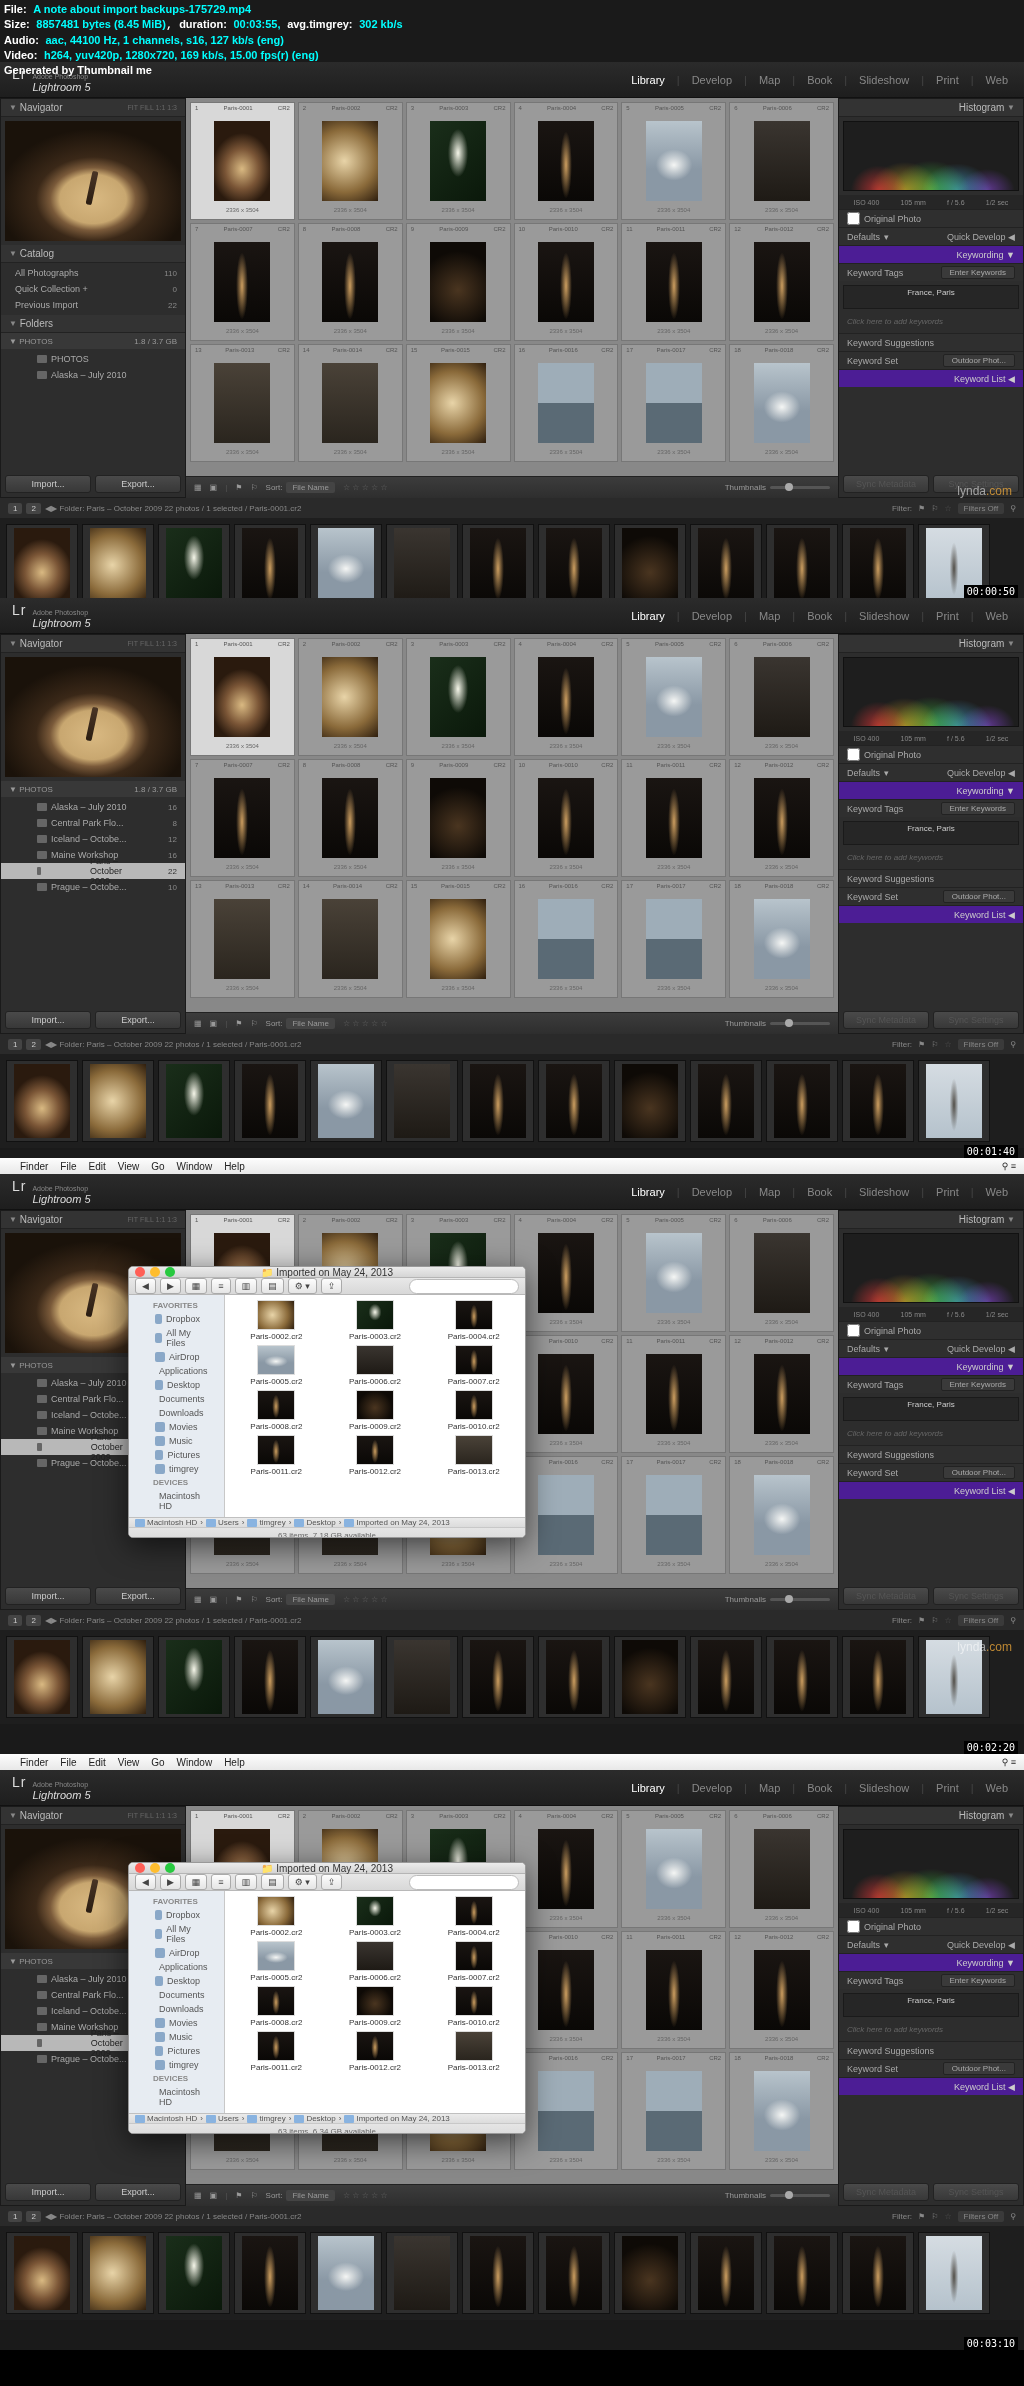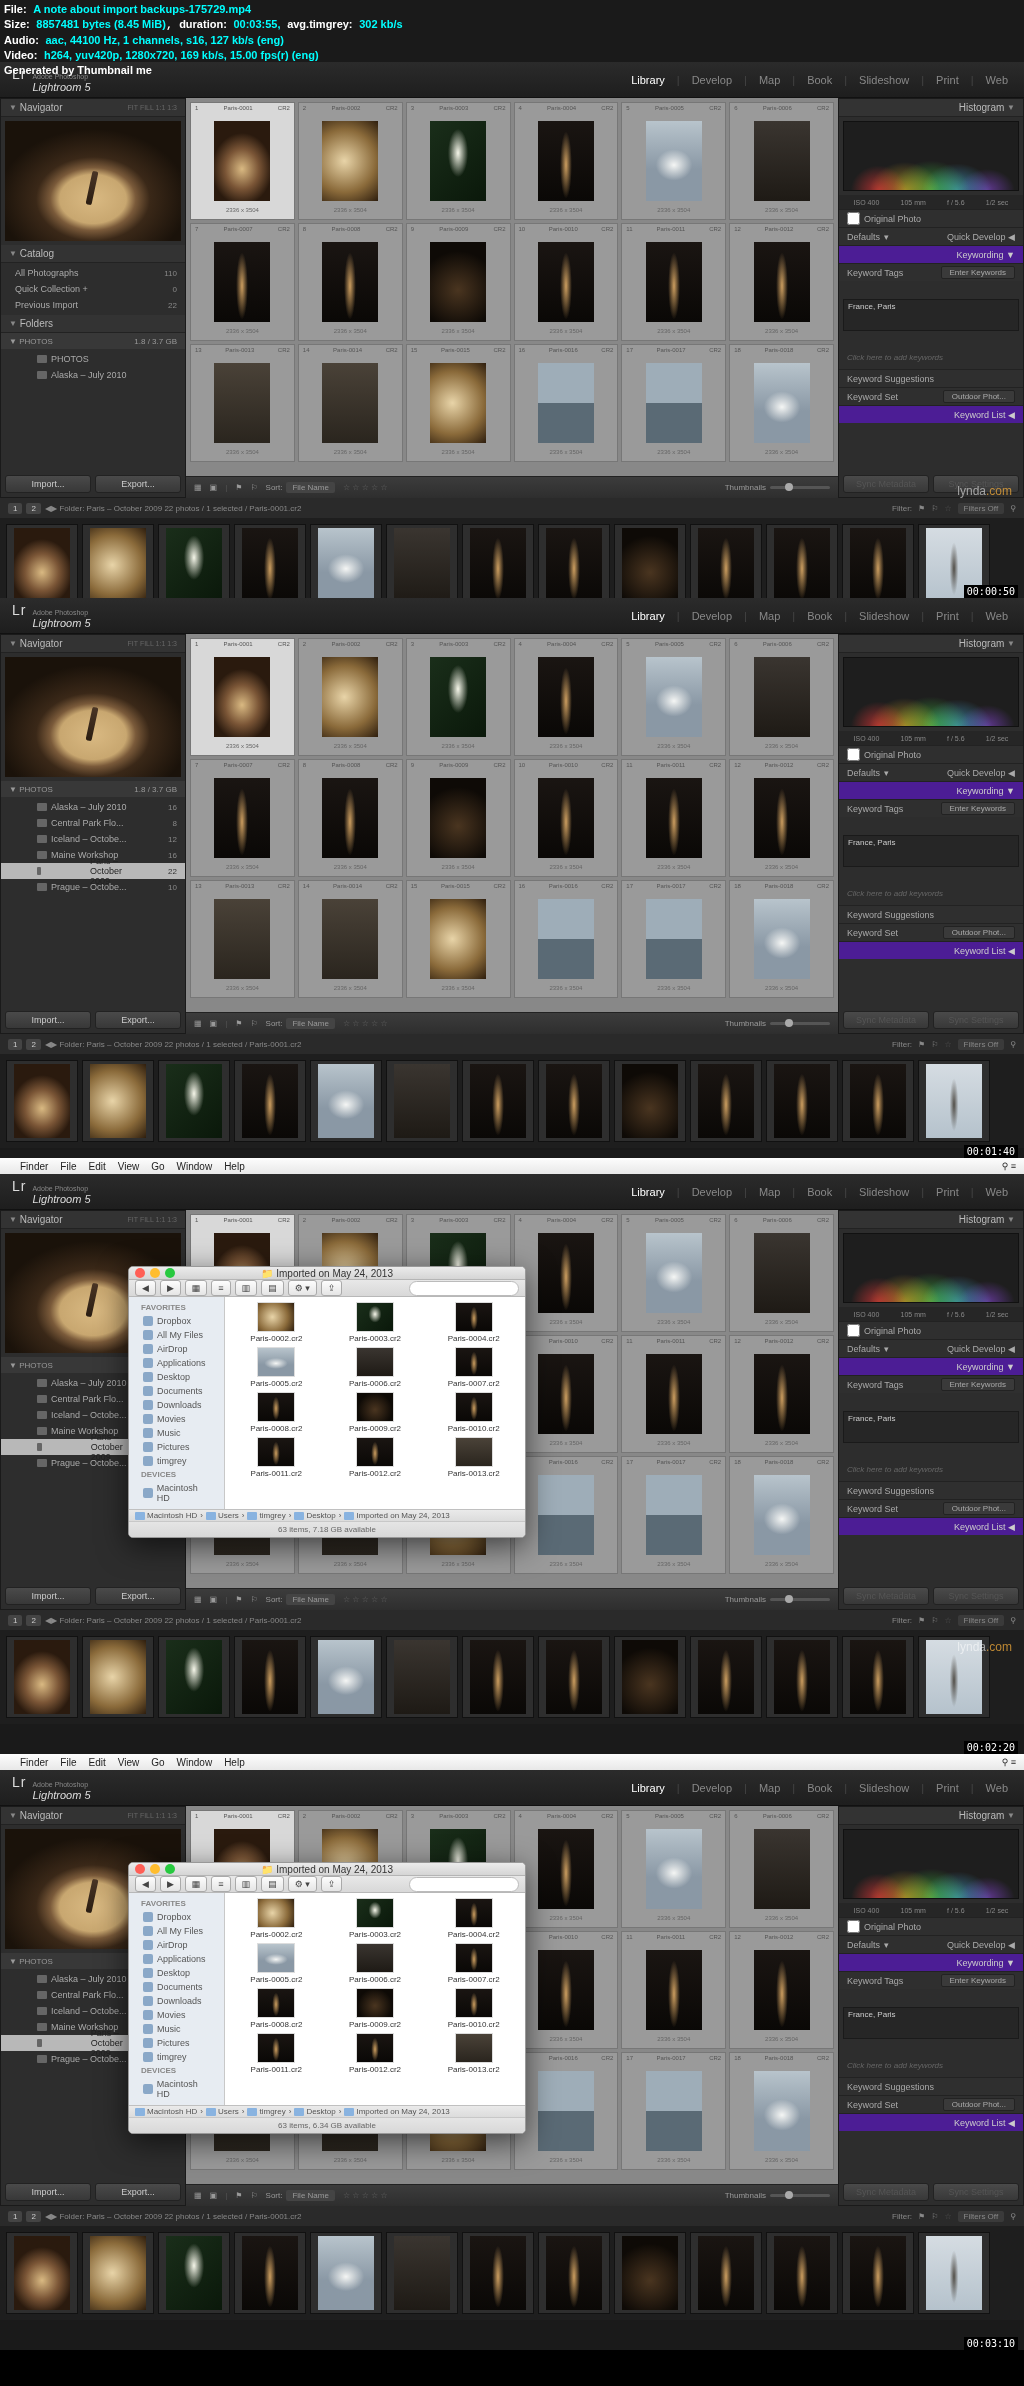--- a/index.html
+++ b/index.html
@@ -44,21 +44,21 @@
 .histo-curve { position:absolute; bottom:0; left:0; right:0; height:60px; background:
   radial-gradient(ellipse 40px 35px at 20% 100%, rgba(255,60,60,0.6), transparent 70%),
   radial-gradient(ellipse 50px 40px at 35% 100%, rgba(255,200,40,0.55), transparent 70%),
   radial-gradient(ellipse 55px 42px at 50% 100%, rgba(80,255,80,0.5), transparent 70%),
   radial-gradient(ellipse 50px 38px at 65% 100%, rgba(80,200,255,0.55), transparent 70%),
   radial-gradient(ellipse 40px 30px at 82% 100%, rgba(160,80,255,0.5), transparent 70%); }
 .histo-info { height:14px; display:flex; justify-content:space-around; font-size:7px; color:#888; padding:0 4px; align-items:center; background:#262626;}
 .right-row { height:18px; background:#2f2f2f; border-top:1px solid #222; display:flex; align-items:center; padding:0 8px; font-size:9px; color:#aaa;}
 .right-row .val { margin-left:auto; background:#3a3a3a; padding:1px 8px; border-radius:2px; font-size:8px; border:1px solid #222;}
 .right-row.hdr { background:#4c1d95; justify-content:flex-end; color:#ccc; }
-.kw-box { height:32px; margin:18px 4px; background:#262626; border:1px solid #1a1a1a; padding:2px 4px; font-size:8px; color:#ccc;}
+.kw-box { height:24px; margin:4px 4px; background:#262626; border:1px solid #1a1a1a; padding:2px 4px; font-size:8px; color:#ccc;text-align:center;}
 .kw-placeholder { height:20px; padding:4px 8px; color:#666; font-style:italic; font-size:8px;}
 .grid-area { flex:1; background:#888; display:flex; flex-direction:column; overflow:hidden;}
 .grid-scroll { flex:1; overflow:hidden; padding:4px; display:grid; grid-template-columns:repeat(6,1fr); gap:3px; align-content:start;}
 .grid-cell { background:#9a9a9a; border:1px solid #777; height:118px; display:flex; flex-direction:column; padding:2px; }
 .grid-cell.selected { background:#d8d8d8; }
 .cell-hdr { height:10px; display:flex; font-size:6px; color:#555; justify-content:space-between; padding:0 2px;}
 .thumb { flex:1; margin:2px; display:flex; align-items:center; justify-content:center; overflow:hidden;}
 .thumb-img { width:56px; height:80px; background:#333; }
 .cell-ftr { height:10px; font-size:6px; color:#666; text-align:center;}
 .toolbar { height:22px; background:linear-gradient(#3c3c3c,#2e2e2e); display:flex; align-items:center; padding:0 8px; gap:8px; font-size:8px; color:#999; border-top:1px solid #222;}
@@ -76,21 +76,21 @@
 .timestamp { position:absolute; bottom:0; right:6px; color:#fff; font-family:monospace; font-size:10px; background:#000; padding:1px 3px;}
 .finder-window { position:absolute; left:128px; top:108px; width:398px; height:272px; background:#f4f4f4; border:1px solid #999; border-radius:5px; box-shadow:0 8px 30px rgba(0,0,0,0.6); display:flex; flex-direction:column; overflow:hidden; z-index:50;}
 .finder-titlebar { height:20px; background:linear-gradient(#ebebeb,#d5d5d5); display:flex; align-items:center; padding:0 6px; gap:5px; border-bottom:1px solid #b5b5b5;}
 .traffic { width:10px; height:10px; border-radius:50%; }
 .traffic.r{background:#ff5f56;} .traffic.y{background:#ffbd2e;} .traffic.g{background:#27c93f;}
 .finder-title { position:absolute; left:0; right:0; text-align:center; font-size:10px; color:#333; pointer-events:none;}
 .finder-toolbar { height:24px; background:linear-gradient(#e8e8e8,#d8d8d8); display:flex; align-items:center; padding:0 6px; gap:4px; border-bottom:1px solid #b8b8b8;}
 .ft-btn { height:16px; padding:0 6px; background:linear-gradient(#fdfdfd,#e5e5e5); border:1px solid #aaa; border-radius:3px; font-size:9px; color:#444; display:flex;align-items:center;}
 .ft-search { margin-left:auto; width:110px; height:15px; background:#fff; border:1px solid #bbb; border-radius:8px;}
 .finder-body { flex:1; display:flex; }
-.finder-sidebar { width:96px; background:#e7ecf2; border-right:1px solid #c8c8c8; padding:4px 4px; font-size:9px; color:#555;}
+.finder-sidebar { width:96px; background:#e7ecf2; border-right:1px solid #c8c8c8; padding:4px 16px; font-size:9px; color:#555;}
 .fs-hdr { padding:2px 8px; font-size:8px; color:#888; font-weight:bold;}
 .fs-item { padding:2px 8px 2px 10px; display:flex; align-items:center; gap:4px; cursor:pointer;}
 .fs-icon { width:10px; height:10px; background:#8aa8c8; border-radius:2px;}
 .finder-content { flex:1; background:#fff; display:grid; grid-template-columns:repeat(3,1fr); padding:4px; gap:2px 4px; align-content:start; overflow:auto;}
 .fc-item { display:flex; flex-direction:column; align-items:center; font-size:8px; color:#333; padding:1px;}
 .fc-thumb { width:38px; height:30px; background:#333; border:1px solid #ddd; margin-bottom:2px;}
 .finder-path { height:18px; background:linear-gradient(#eaeaea,#dcdcdc); border-top:1px solid #c0c0c0; display:flex; align-items:center; padding:0 6px; font-size:8px; color:#555; gap:3px;}
 .finder-path .pseg { display:flex; align-items:center; gap:2px;}
 .finder-path .picon { width:10px; height:8px; background:#89b3e0; border-radius:1px;}
 .finder-status { height:16px; background:linear-gradient(#e5e5e5,#d8d8d8); text-align:center; font-size:8px; color:#666; line-height:16px; border-top:1px solid #c8c8c8;}

